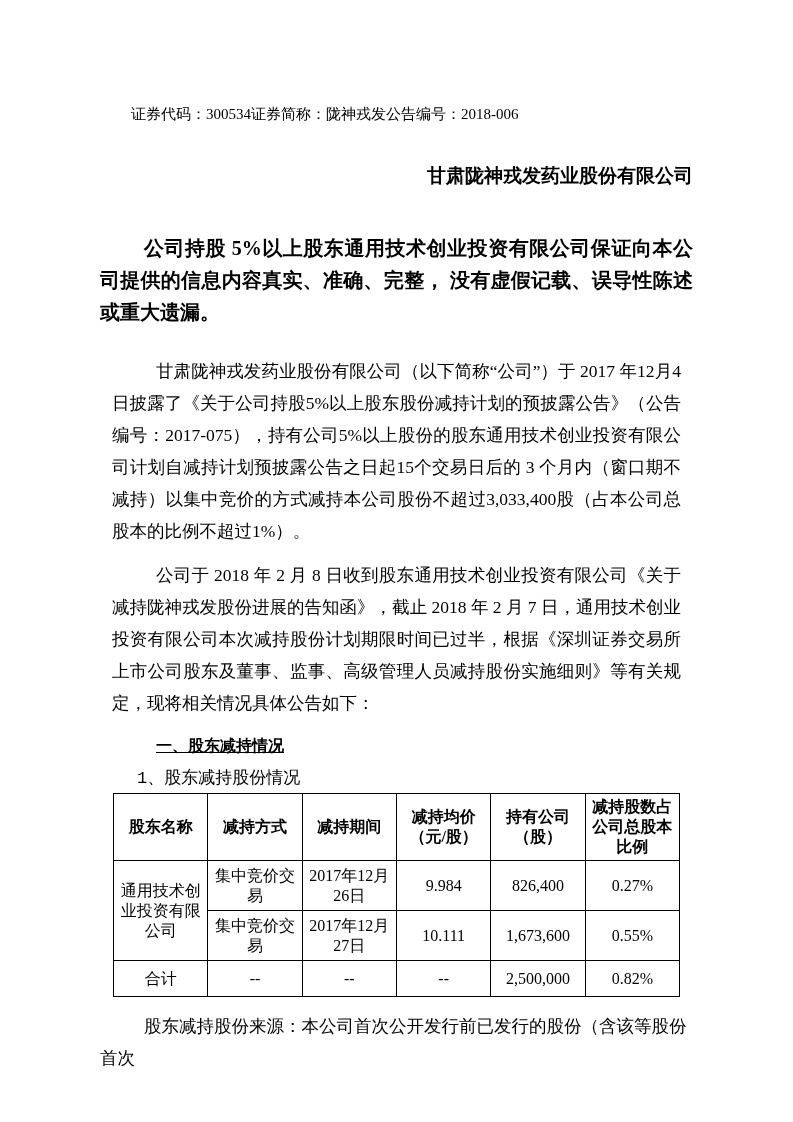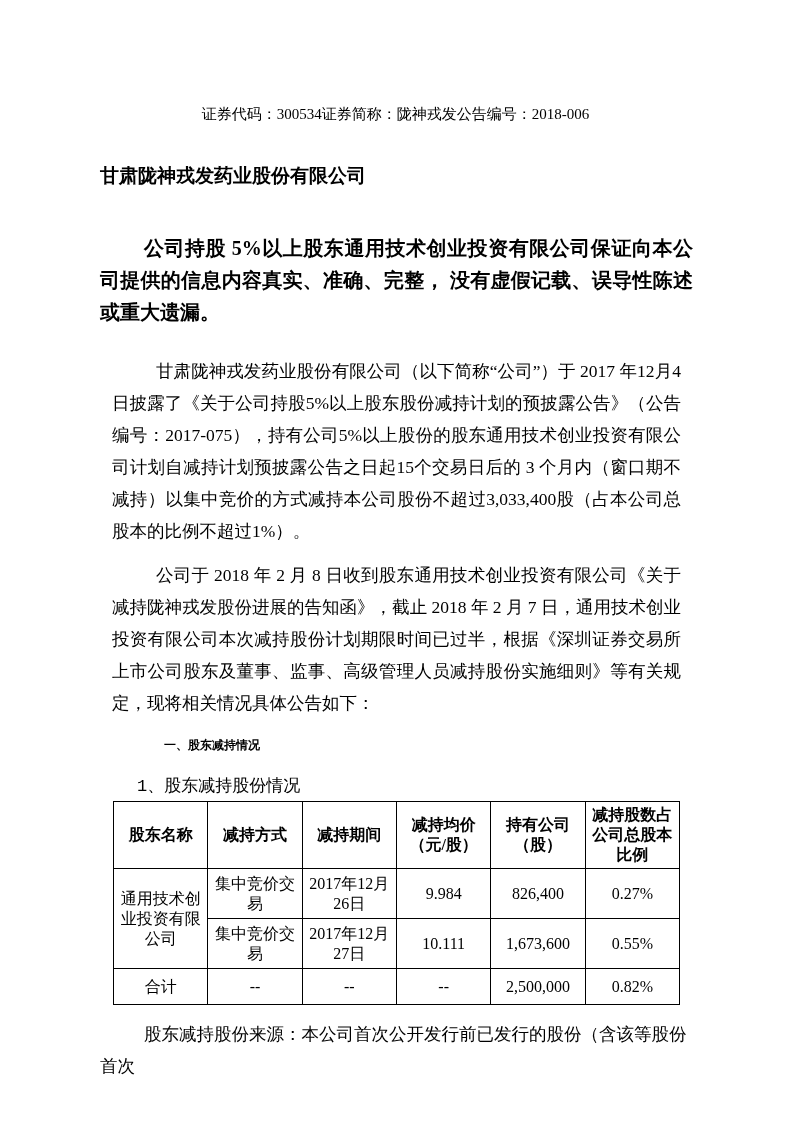--- a/index.html
+++ b/index.html
@@ -18,30 +18,30 @@
   }
   .content {
     position: absolute;
     left: 100px;
     top: 0;
     width: 593px;
   }
   .meta-row {
     margin-top: 104px;
     display: flex;
-    justify-content: center;
+    justify-content: flex-start;
     padding: 0 33px 0 31px;
     font-size: 15px;
     line-height: 20px;
   }
   .title-company {
     margin-top: 38px;
     font-size: 19px;
     font-weight: bold;
-    text-align: left;
+    text-align: right;
     line-height: 28px;
   }
   .title-subject {
     margin-top: 16px;
     font-size: 20px;
     font-weight: bold;
     text-align: center;
     line-height: 30px;
   }
   .statements {
@@ -59,25 +59,26 @@
     margin-top: 27px;
   }
   .bodyparas p {
     margin: 12px;
     font-size: 17.5px;
     line-height: 32px;
     text-align: justify;
     text-indent: 44px;
   }
   .section-heading {
-    margin: 12px;
+    margin: 4px;
     padding-left: 52px;
-    font-size: 12px;
+    font-size: 16px;
     font-weight: bold;
     line-height: 29px;
+    text-decoration: underline;
   }
   .section-subheading {
     margin: 0;
     padding-left: 37px;
     font-size: 17px;
     line-height: 29px;
     font-family: Liberation Mono, monospace;
   }
   table.reduction {
     margin-left: 13px;

